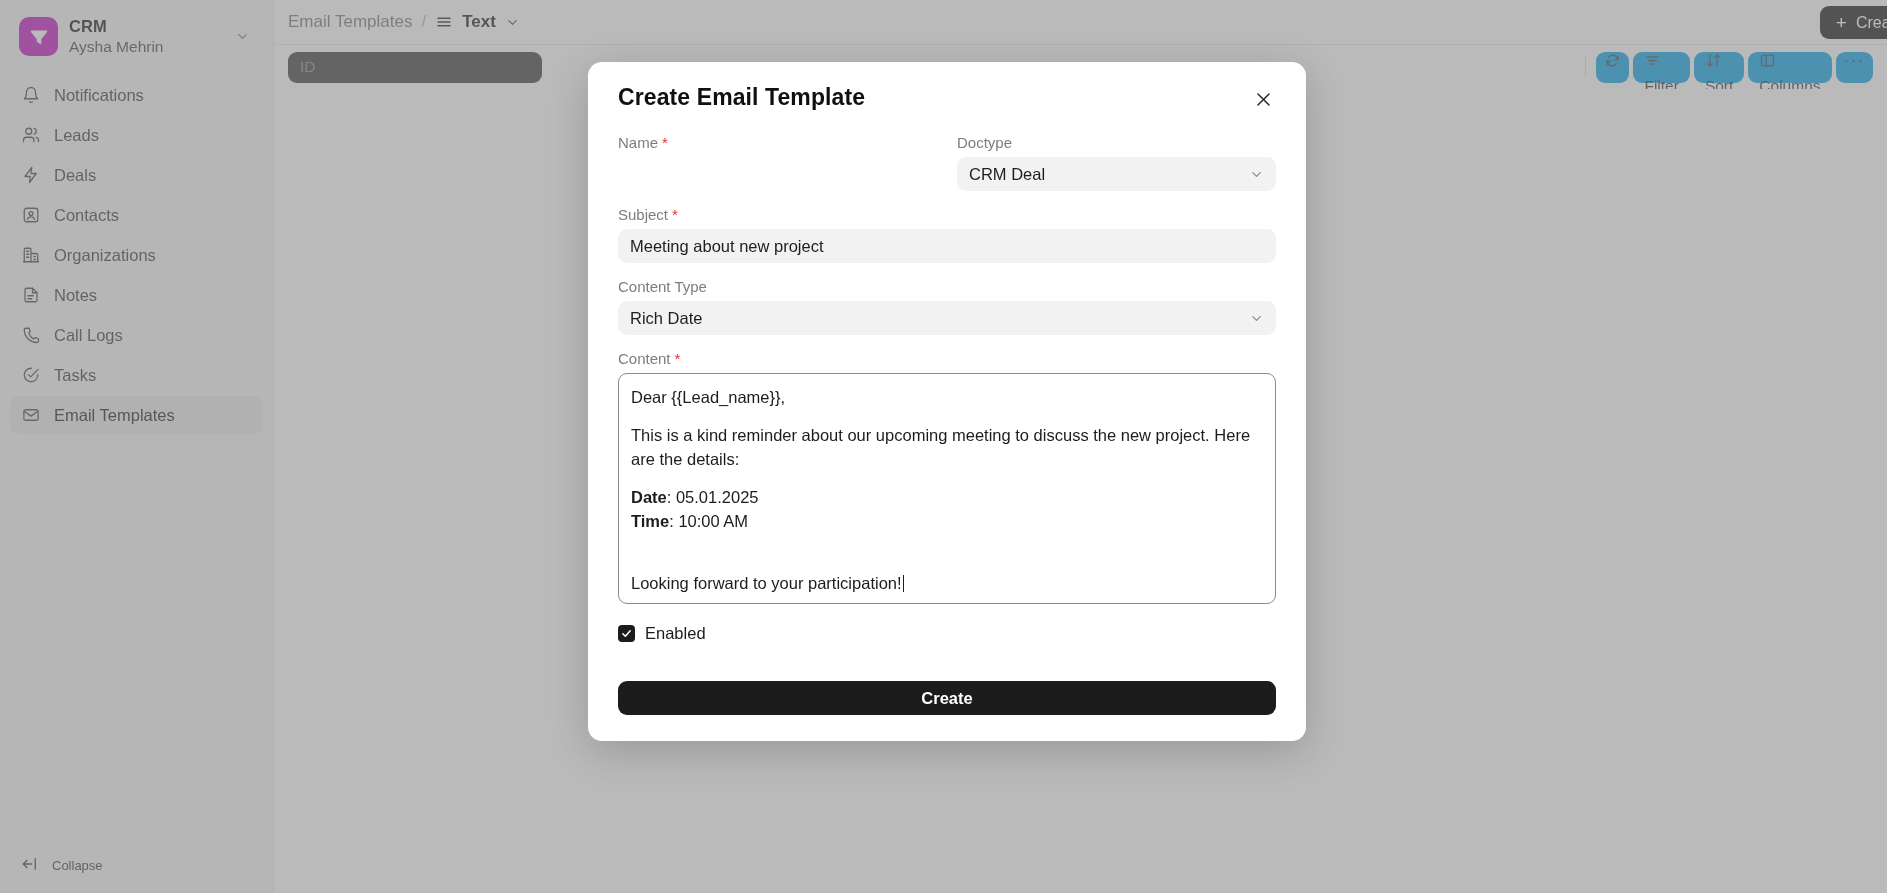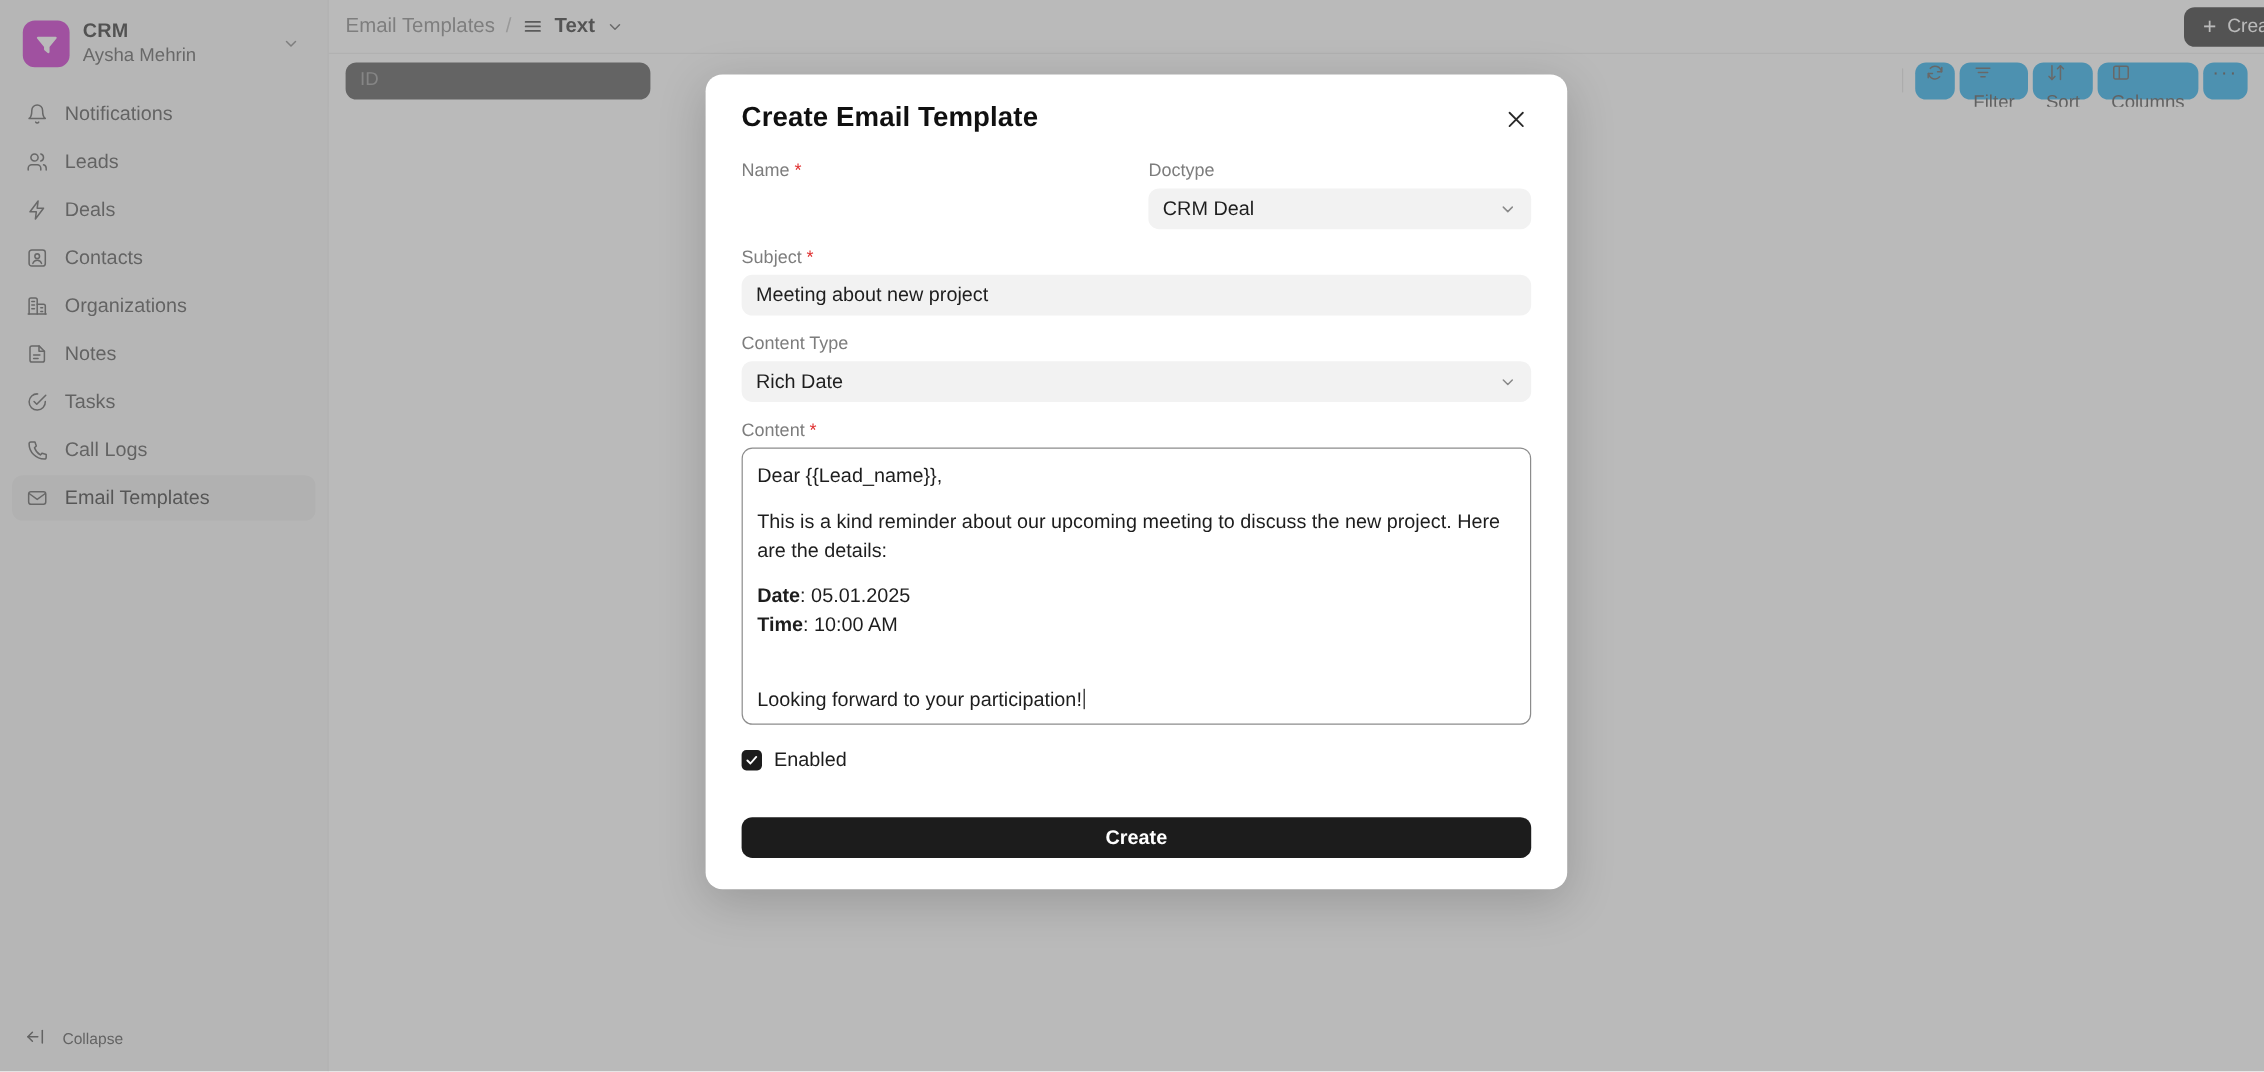--- a/index.html
+++ b/index.html
@@ -332,34 +332,34 @@
               <polyline points="14 3 14 9 20 9"></polyline>
               <path d="M8 13h7M8 17h5"></path>
             </svg>
         </span>
         <span class="lbl">Notes</span>
       </div>
 
       <div class="nav-item">
         <span class="ico">
           <svg width="18" height="18" viewBox="0 0 24 24" fill="none" stroke="currentColor" stroke-width="1.7" stroke-linecap="round" stroke-linejoin="round">
+              <path d="M5 3a2 2 0 0 0-2 2c0 9.4 7.6 17 17 17a2 2 0 0 0 2-2v-3l-4.5-1.5-2 2A14.5 14.5 0 0 1 9 9.5l2-2L9.5 3z"></path>
+            </svg>
+        </span>
+        <span class="lbl">Call Logs</span>
+      </div>
+
+      <div class="nav-item">
+        <span class="ico">
+          <svg width="18" height="18" viewBox="0 0 24 24" fill="none" stroke="currentColor" stroke-width="1.7" stroke-linecap="round" stroke-linejoin="round">
               <path d="M21 11.5A9 9 0 1 1 12.5 3"></path>
               <polyline points="8.5 11.5 11.5 14.5 21.5 4.5"></polyline>
             </svg>
         </span>
         <span class="lbl">Tasks</span>
-      </div>
-
-      <div class="nav-item">
-        <span class="ico">
-          <svg width="18" height="18" viewBox="0 0 24 24" fill="none" stroke="currentColor" stroke-width="1.7" stroke-linecap="round" stroke-linejoin="round">
-              <path d="M5 3a2 2 0 0 0-2 2c0 9.4 7.6 17 17 17a2 2 0 0 0 2-2v-3l-4.5-1.5-2 2A14.5 14.5 0 0 1 9 9.5l2-2L9.5 3z"></path>
-            </svg>
-        </span>
-        <span class="lbl">Call Logs</span>
       </div>
 
       <div class="nav-item active">
         <span class="ico">
           <svg width="18" height="18" viewBox="0 0 24 24" fill="none" stroke="currentColor" stroke-width="1.7" stroke-linecap="round" stroke-linejoin="round">
               <rect x="2.5" y="5" width="19" height="14" rx="2.5"></rect>
               <polyline points="3 7 12 13.5 21 7"></polyline>
             </svg>
         </span>
         <span class="lbl">Email Templates</span>

